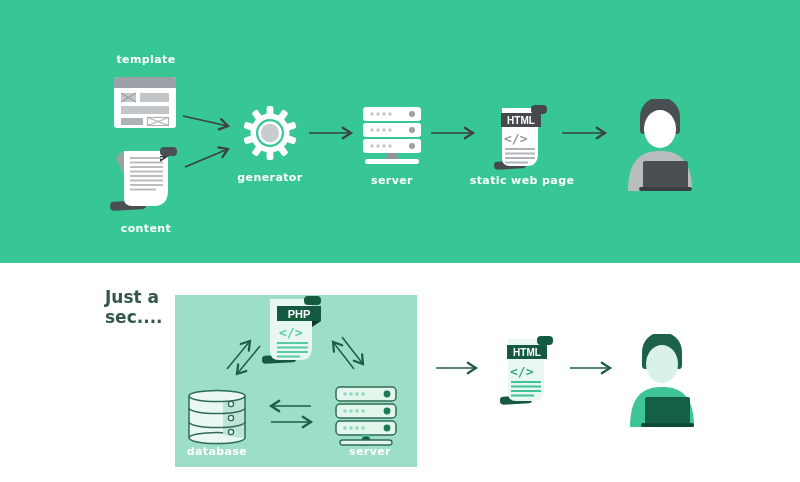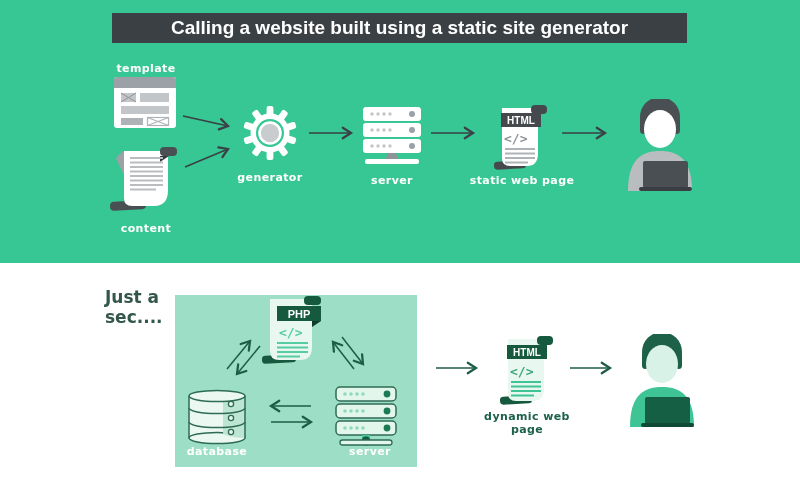--- a/index.html
+++ b/index.html
@@ -21,25 +21,22 @@
   #arrows{left:0;top:0;width:800px;height:482px;pointer-events:none;}
 </style>
 </head>
 <body>
 
 <div id="stage">
 
   <div id="green-bg" class="abs"></div>
   <div id="panel" class="abs"></div>
 
-  <div id="title-bar-static" class="abs title-bar">
-    <span>Calling a website built using a static site generator</span>
-  </div>
-
-  <div class="abs node-label" style="left:91px;top:62px;">template</div>
+
+  <div class="abs node-label" style="left:91px;top:53px;">template</div>
 
   <div class="abs" style="left:114px;top:77px;">
     <svg width="62" height="51" viewBox="0 0 62 51">
       <rect x="0" y="0" width="62" height="51" rx="3" fill="#ffffff"></rect>
       <rect x="0" y="0" width="62" height="11" rx="3" fill="#9BA1A6"></rect>
       <rect x="0" y="7" width="62" height="4" fill="#9BA1A6"></rect>
       <rect x="7" y="16" width="15" height="9" fill="#C2C6C9"></rect>
       <path d="M7,16 L22,25 M22,16 L7,25" stroke="#8E9497" stroke-width="1" fill="none"></path>
       <rect x="26" y="16" width="29" height="9" fill="#C2C6C9"></rect>
       <rect x="7" y="29" width="48" height="8" fill="#C2C6C9"></rect>
@@ -236,21 +233,20 @@
       <text x="27" y="20" text-anchor="middle" font-family="Liberation Sans, sans-serif" font-size="10" font-weight="bold" fill="#ffffff">HTML</text>
       <text x="10" y="40" text-anchor="start" font-family="DejaVu Sans Mono, monospace" font-size="13" font-weight="bold" fill="#3FA57E">&lt;/&gt;</text>
       <g stroke="#3FC595" stroke-width="2">
         <line x1="11" y1="46" x2="41" y2="46"></line>
         <line x1="11" y1="50.5" x2="41" y2="50.5"></line>
         <line x1="11" y1="55" x2="41" y2="55"></line>
         <line x1="11" y1="59.5" x2="34" y2="59.5"></line>
       </g>
     </svg>
   </div>
-  <div class="abs node-label dark-label" style="left:472px;top:410px;">dynamic web page</div>
 
   <div class="abs" style="left:623px;top:334px;">
     <svg width="78" height="93" viewBox="0 0 78 93">
       <path d="M7,93 C7,63 19,53 39,53 C59,53 71,63 71,93 Z" fill="#3FC595"></path>
       <circle cx="39" cy="18" r="20" fill="#1C6148"></circle>
       <rect x="19" y="18" width="7" height="17" rx="3.5" fill="#1C6148"></rect>
       <rect x="52" y="18" width="7" height="17" rx="3.5" fill="#1C6148"></rect>
       <ellipse cx="39" cy="30" rx="16" ry="19" fill="#D9F2E7"></ellipse>
       <rect x="22" y="63" width="45" height="27" rx="2" fill="#156044"></rect>
       <rect x="18" y="89" width="53" height="4" rx="2" fill="#0F4A34"></rect>

